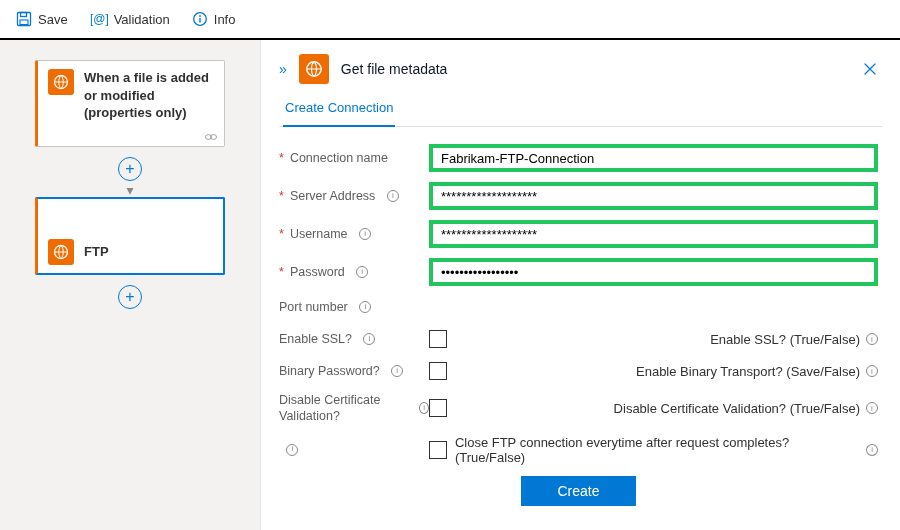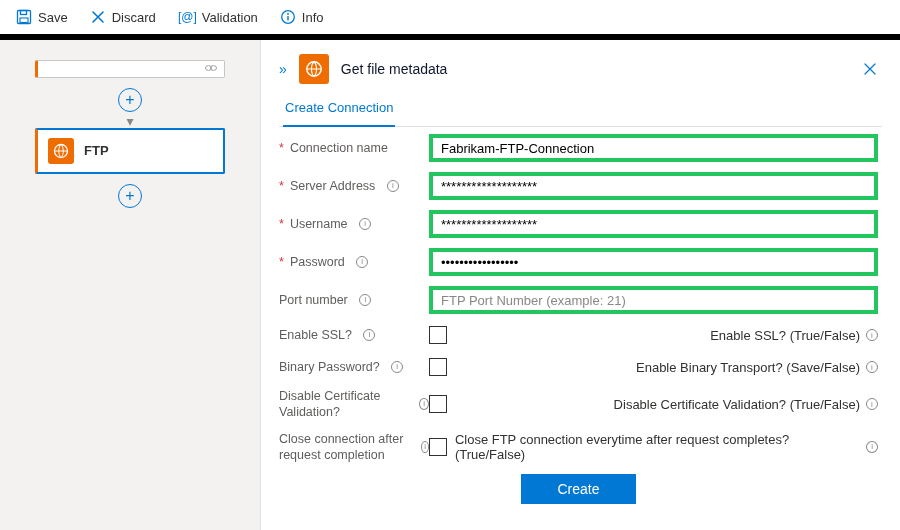--- a/index.html
+++ b/index.html
@@ -1,19 +1,19 @@
 <!DOCTYPE html>
 <html><head>
 <meta charset="utf-8">
 <style>
   * { box-sizing: border-box; font-family: "Segoe UI", Arial, sans-serif; }
   body { margin: 0; width: 900px; height: 530px; background: #fff; color: #323130; font-size: 13px; overflow: hidden; }
 
   
-  .toolbar { height: 40px; display: flex; align-items: center; padding: 0 8px; border-bottom: 6px solid #000000; gap: 6px; }
+  .toolbar { height: 40px; display: flex; align-items: center; padding: 0 8px; border-bottom: 2px solid #000000; gap: 6px; }
   .toolbar-btn { display: flex; align-items: center; gap: 6px; padding: 4px 8px; cursor: pointer; color: #323130; }
   .toolbar-btn .icon svg { display: block; }
 
   
   .main { display: flex; height: 490px; }
   .canvas { width: 260px; background: #f3f2f1; padding: 20px 16px 20px 16px; position: relative; }
   .panel  { flex: 1; background: #fff; border-left: 1px solid #e1e1e1; position: relative; padding: 10px 18px 12px 18px; display:flex; flex-direction:column; }
 
   
   .card { background: #fff; border: 1px solid #c8c6c4; border-left: 3px solid #ef6c00; width: 190px; margin: 0 auto; position: relative; border-radius: 2px; }
@@ -31,21 +31,21 @@
   .v-gap { height:4px; }
 
   
   .panel-head { display:flex; align-items:center; gap:12px; padding: 4px 0 8px 0; }
   .collapse { color:#0078d4; cursor:pointer; font-size:14px; }
   .panel-icon { width:30px; height:30px; background:#ef6c00; border-radius:3px; display:flex; align-items:center; justify-content:center; }
   .panel-title { font-size:14px; color:#0f172a; }
   .close-x { margin-left:auto; color:#0078d4; cursor:pointer; padding:4px; }
   .close-x svg { display:block; }
 
-  .tabs { display:flex; border-bottom:1px solid #e1e1e1; padding-left: 4px; margin-bottom: 2px; }
+  .tabs { display:flex; border-bottom:1px solid #e1e1e1; padding-left: 4px; margin-bottom: 12px; }
   .tab { padding: 8px 2px 10px 2px; color:#605e5c; cursor:pointer; font-size:13px; }
   .tab.active { color:#0078d4; border-bottom:2px solid #0078d4; margin-bottom:-1px; }
 
   
   .form { flex:1; overflow:auto; padding-right: 4px; }
   .row { display:flex; align-items:center; padding: 5px 0; min-height:32px; }
   .label { width: 150px; font-size:12.5px; color:#605e5c; display:flex; align-items:center; gap:4px; line-height:1.3; }
   .label .req { color:#d13438; margin-right:2px; }
   .info-dot { width:12px; height:12px; border:1px solid #8a8886; border-radius:50%; display:inline-flex; align-items:center; justify-content:center; font-size:8px; color:#8a8886; cursor: default; }
   .control { flex:1; }
@@ -66,28 +66,20 @@
       <svg width="16" height="16" viewBox="0 0 16 16">
           <rect x="1.5" y="1.5" width="13" height="13" rx="1" fill="none" stroke="#0078d4" stroke-width="1.3"></rect>
           <rect x="4.5" y="1.5" width="6" height="4" fill="none" stroke="#0078d4" stroke-width="1.3"></rect>
           <rect x="4" y="9" width="8" height="4.5" fill="none" stroke="#0078d4" stroke-width="1.1"></rect>
         </svg>
     </span>
     <span>Save</span>
   </div>
   <div class="toolbar-btn">
     <span class="icon">
-      <svg width="16" height="16" viewBox="0 0 16 16">
-          <path d="M3 3 L13 13 M13 3 L3 13" stroke="#0078d4" stroke-width="1.6" stroke-linecap="round"></path>
-        </svg>
-    </span>
-    <span>Discard</span>
-  </div>
-  <div class="toolbar-btn">
-    <span class="icon">
       <svg width="18" height="16" viewBox="0 0 18 16">
           <text x="0" y="12" font-size="12" fill="#0078d4" font-family="Segoe UI">[@]</text>
         </svg>
     </span>
     <span>Validation</span>
   </div>
   <div class="toolbar-btn">
     <span class="icon">
       <svg width="16" height="16" viewBox="0 0 16 16">
           <circle cx="8" cy="8" r="6.3" fill="none" stroke="#0078d4" stroke-width="1.3"></circle>
@@ -96,37 +88,46 @@
         </svg>
     </span>
     <span>Info</span>
   </div>
 </div>
 
 <div class="main">
 
   <div class="canvas">
     <div class="card">
+      <div class="card-body">
+        <div class="card-icon">
+          <svg width="18" height="18" viewBox="0 0 18 18">
+              <circle cx="9" cy="9" r="6.5" fill="none" stroke="#fff" stroke-width="1.3"></circle>
+              <path d="M2.5 9 H15.5 M9 2.5 C6 5 6 13 9 15.5 M9 2.5 C12 5 12 13 9 15.5" fill="none" stroke="#fff" stroke-width="1"></path>
+            </svg>
+        </div>
+        <div class="card-title">When a file is added or modified (properties only)</div>
+      </div>
       <div class="card-link">
         <svg width="14" height="10" viewBox="0 0 14 10">
             <path d="M5 5 A3 3 0 0 1 5 5 M4 2.5 A2.5 2.5 0 0 0 4 7.5 M10 2.5 A2.5 2.5 0 0 1 10 7.5" fill="none"></path>
             <ellipse cx="4.5" cy="5" rx="3" ry="2.4" fill="none" stroke="#605e5c" stroke-width="1"></ellipse>
             <ellipse cx="9.5" cy="5" rx="3" ry="2.4" fill="none" stroke="#605e5c" stroke-width="1"></ellipse>
           </svg>
       </div>
     </div>
 
     <div class="connector">
       <div class="v-gap"></div>
       <div class="plus-circle">+</div>
       <div class="arrow-down">▾</div>
     </div>
 
     <div class="card selected">
-      <div class="card-body" style="align-items:center;">
+      <div class="card-body" style="align-items:center;margin-top:32px;">
         <div class="card-icon">
           <svg width="18" height="18" viewBox="0 0 18 18">
               <circle cx="9" cy="9" r="6.5" fill="none" stroke="#fff" stroke-width="1.3"></circle>
               <path d="M2.5 9 H15.5 M9 2.5 C6 5 6 13 9 15.5 M9 2.5 C12 5 12 13 9 15.5" fill="none" stroke="#fff" stroke-width="1"></path>
             </svg>
         </div>
         <div class="card-title">FTP</div>
       </div>
     </div>
 
@@ -177,21 +178,20 @@
         <div class="control"><input type="text" value="*******************" style=""></div>
       </div>
 
       <div class="row">
         <div class="label"><span class="req">*</span><span>Password</span>&nbsp;<span class="info-dot">i</span></div>
         <div class="control"><input type="password" value="•••••••••••••••••" style=""></div>
       </div>
 
       <div class="row">
         <div class="label"><span>Port number</span>&nbsp;<span class="info-dot">i</span></div>
-        <div class="control"><input type="text" placeholder="FTP Port Number (example: 21)" style=""></div>
       </div>
 
       <div class="row">
         <div class="label"><span>Enable SSL?</span>&nbsp;<span class="info-dot">i</span></div>
         <div class="control chk-row">
           <div class="chk"></div>
           <div class="chk-label">
               <span>Enable SSL? (True/False)</span>
               <span class="info-dot">i</span>
             </div>
@@ -214,21 +214,21 @@
         <div class="control chk-row">
           <div class="chk"></div>
           <div class="chk-label">
               <span>Disable Certificate Validation? (True/False)</span>
               <span class="info-dot">i</span>
             </div>
         </div>
       </div>
 
       <div class="row">
-        <div class="label"><span>Close connection after request completion</span>&nbsp;<span class="info-dot">i</span></div>
+        <div class="label">&nbsp;<span class="info-dot">i</span></div>
         <div class="control chk-row">
           <div class="chk"></div>
           <div class="chk-label">
               <span>Close FTP connection everytime after request completes? (True/False)</span>
               <span class="info-dot">i</span>
             </div>
         </div>
       </div>
 
       <button class="create-btn">Create</button>

